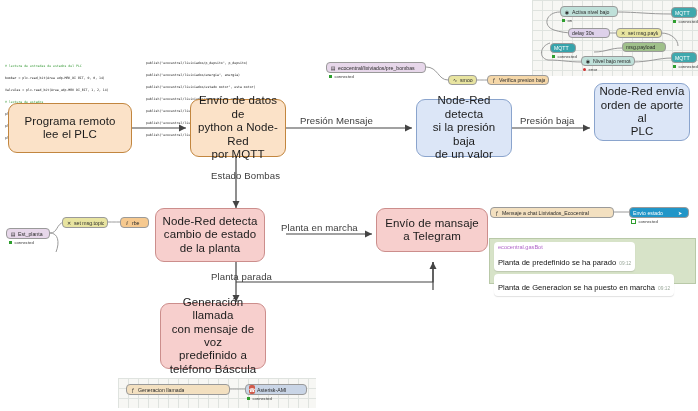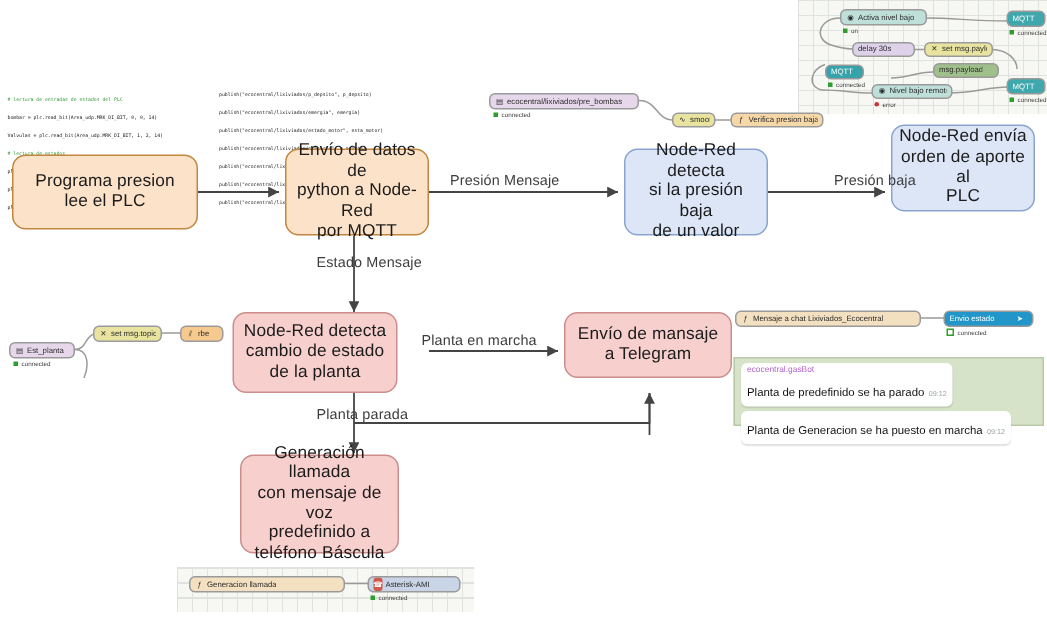--- a/index.html
+++ b/index.html
@@ -279,21 +279,21 @@
     <span class="nr-ico" style="background:#d05a4a;color:#fff;border-radius:2px;">☎</span>
     <span class="lbl">Asterisk-AMI</span>
   </div>
   <div class="nr-status" style="left:129px;top:18px;">
     <i class="nr-dot"></i>
       <span>connected</span>
   </div>
 </div>
 
 <div class="node orange" style="left:8px;top:103px;width:124px;height:50px;">
-  <span style="white-space:pre-line;">Programa presion
+  <span style="white-space:pre-line;">Programa remoto
 lee el PLC</span>
 </div>
 
 <div class="node orange" style="left:190px;top:99px;width:96px;height:58px;">
   <span style="white-space:pre-line;">Envío de datos de
 python a Node-Red
 por MQTT</span>
 </div>
 
 <div class="node blue" style="left:416px;top:99px;width:96px;height:58px;">
@@ -320,22 +320,22 @@
 </div>
 
 <div class="node pink" style="left:160px;top:303px;width:106px;height:66px;">
   <span style="white-space:pre-line;">Generación llamada
 con mensaje de voz
 predefinido a
 teléfono Báscula</span>
 </div>
 
 <span class="edge-label" style="left:300px;top:115px;">Presión Mensaje</span>
-<span class="edge-label" style="left:520px;top:115px;margin-left:36px;">Presión baja</span>
-<span class="edge-label" style="left:211px;top:170px;">Estado Mensaje</span>
+<span class="edge-label" style="left:520px;top:115px;">Presión baja</span>
+<span class="edge-label" style="left:211px;top:170px;">Estado Bombas</span>
 <span class="edge-label" style="left:281px;top:222px;">Planta en marcha</span>
 <span class="edge-label" style="left:211px;top:271px;">Planta parada</span>
 
 <div class="tg" style="left:489px;top:238px;width:207px;height:46px;">
   <div class="tg-bubble">
     <div class="tg-bot">ecocentral.gasBot</div>
     <span class="tg-msg">Planta de predefinido se ha parado</span><span class="tg-time">09:12</span>
   </div>
   <div class="tg-bubble" style="margin-bottom:0;">
     <span class="tg-msg">Planta de Generacion se ha puesto en marcha</span><span class="tg-time">09:12</span>

